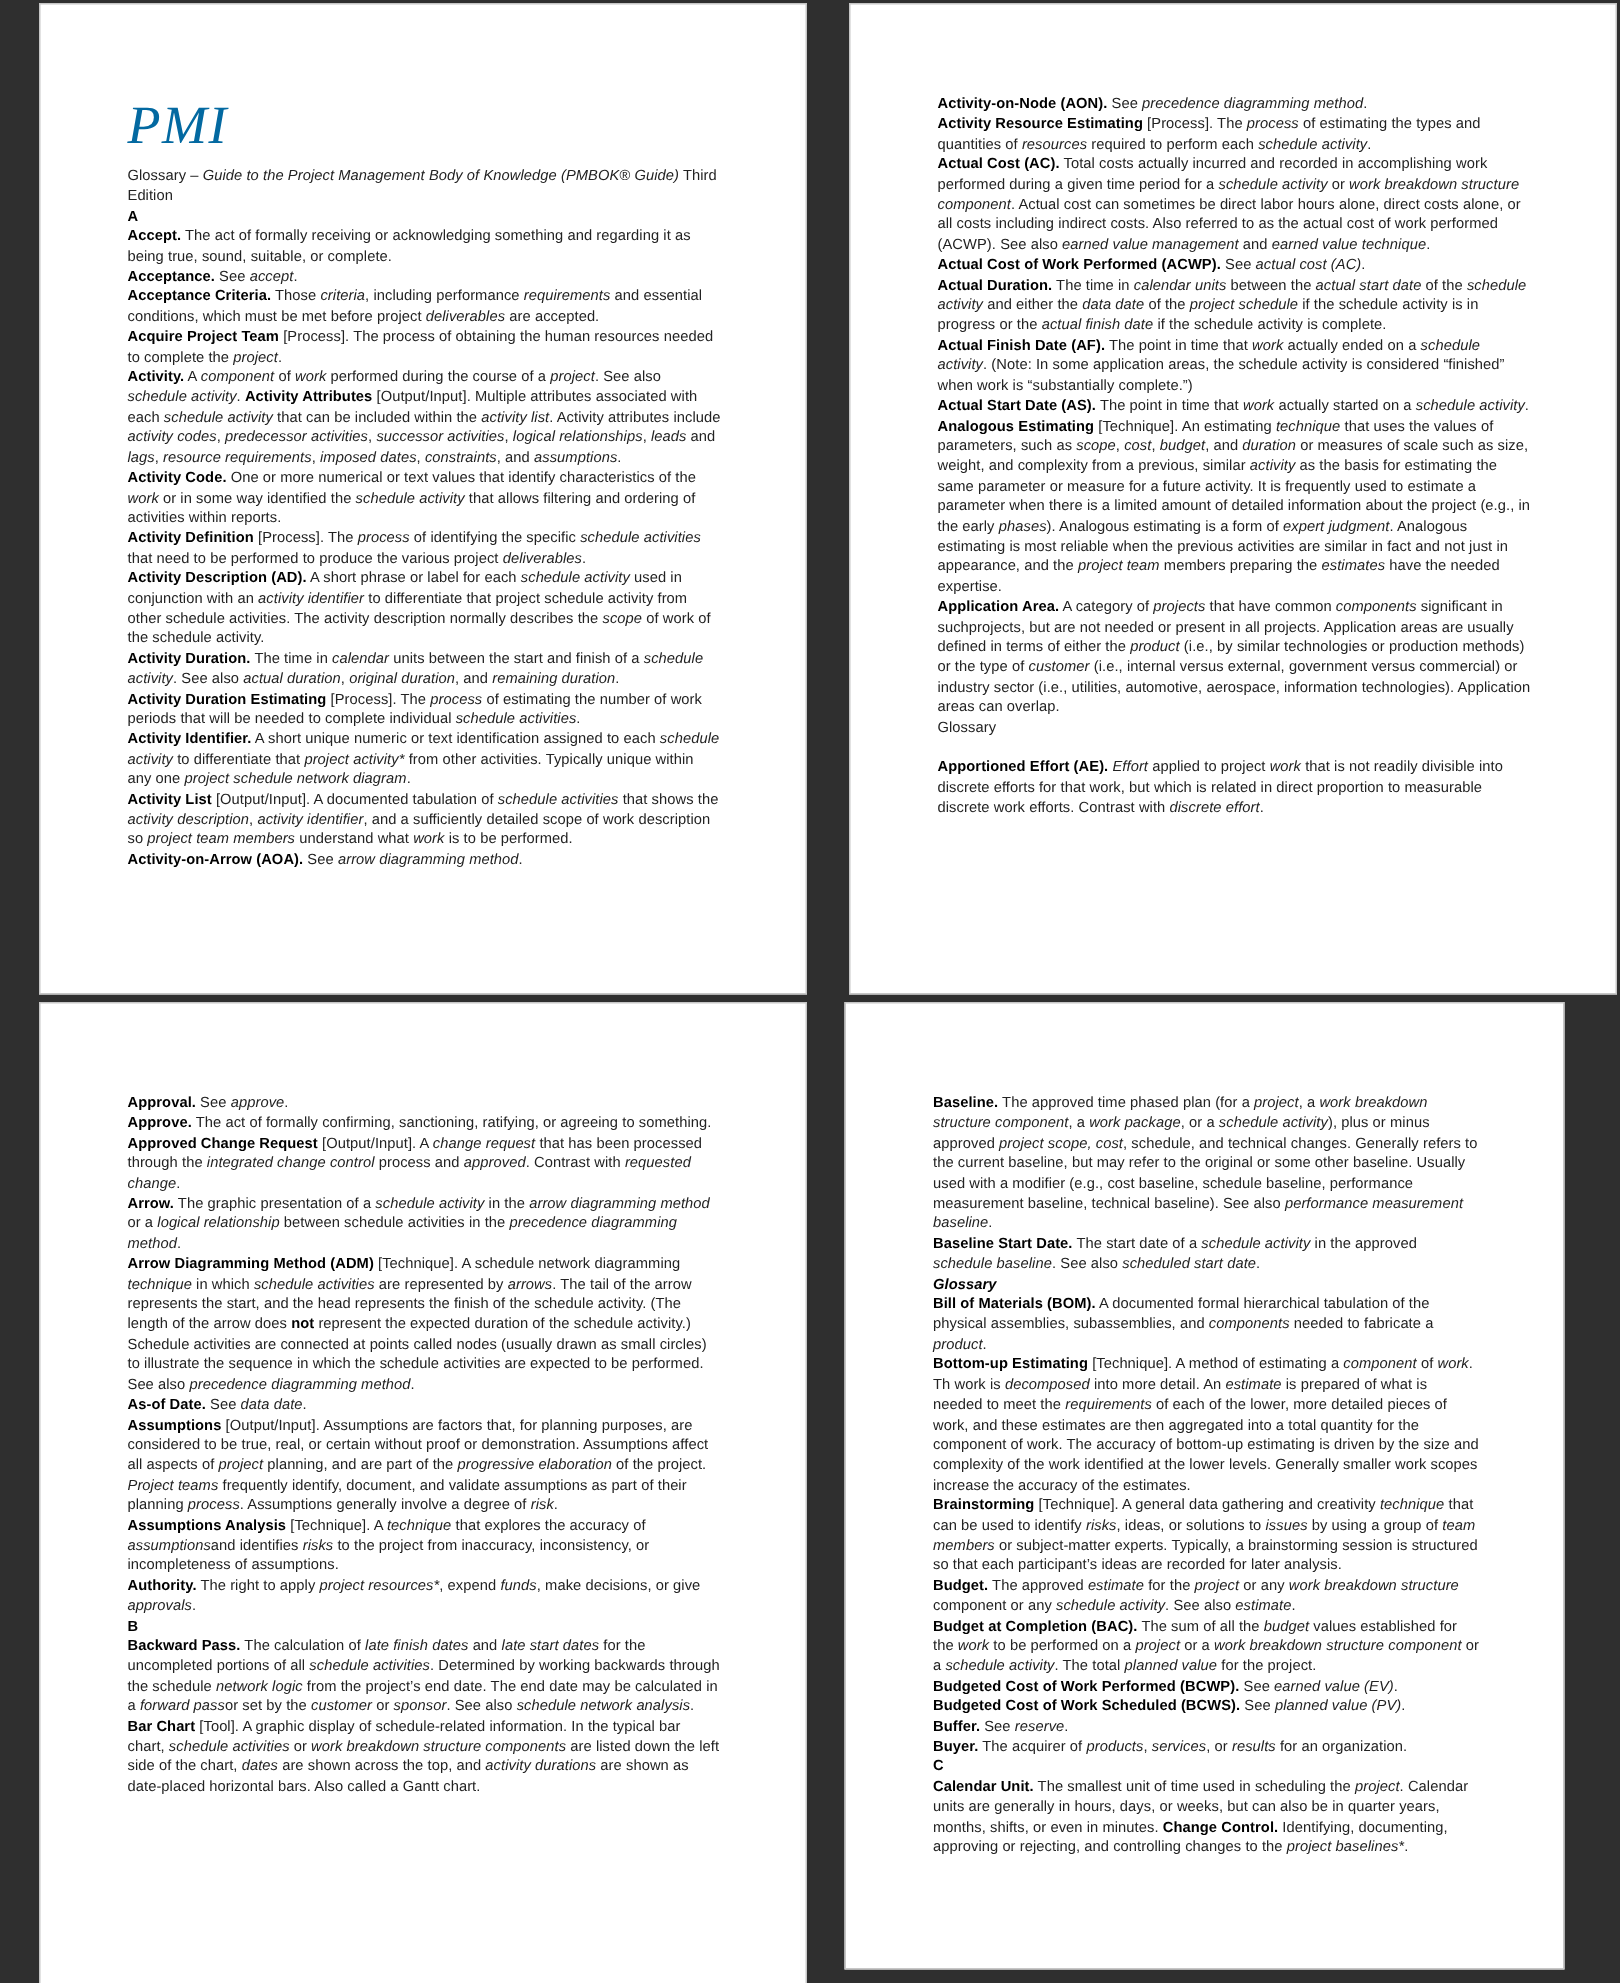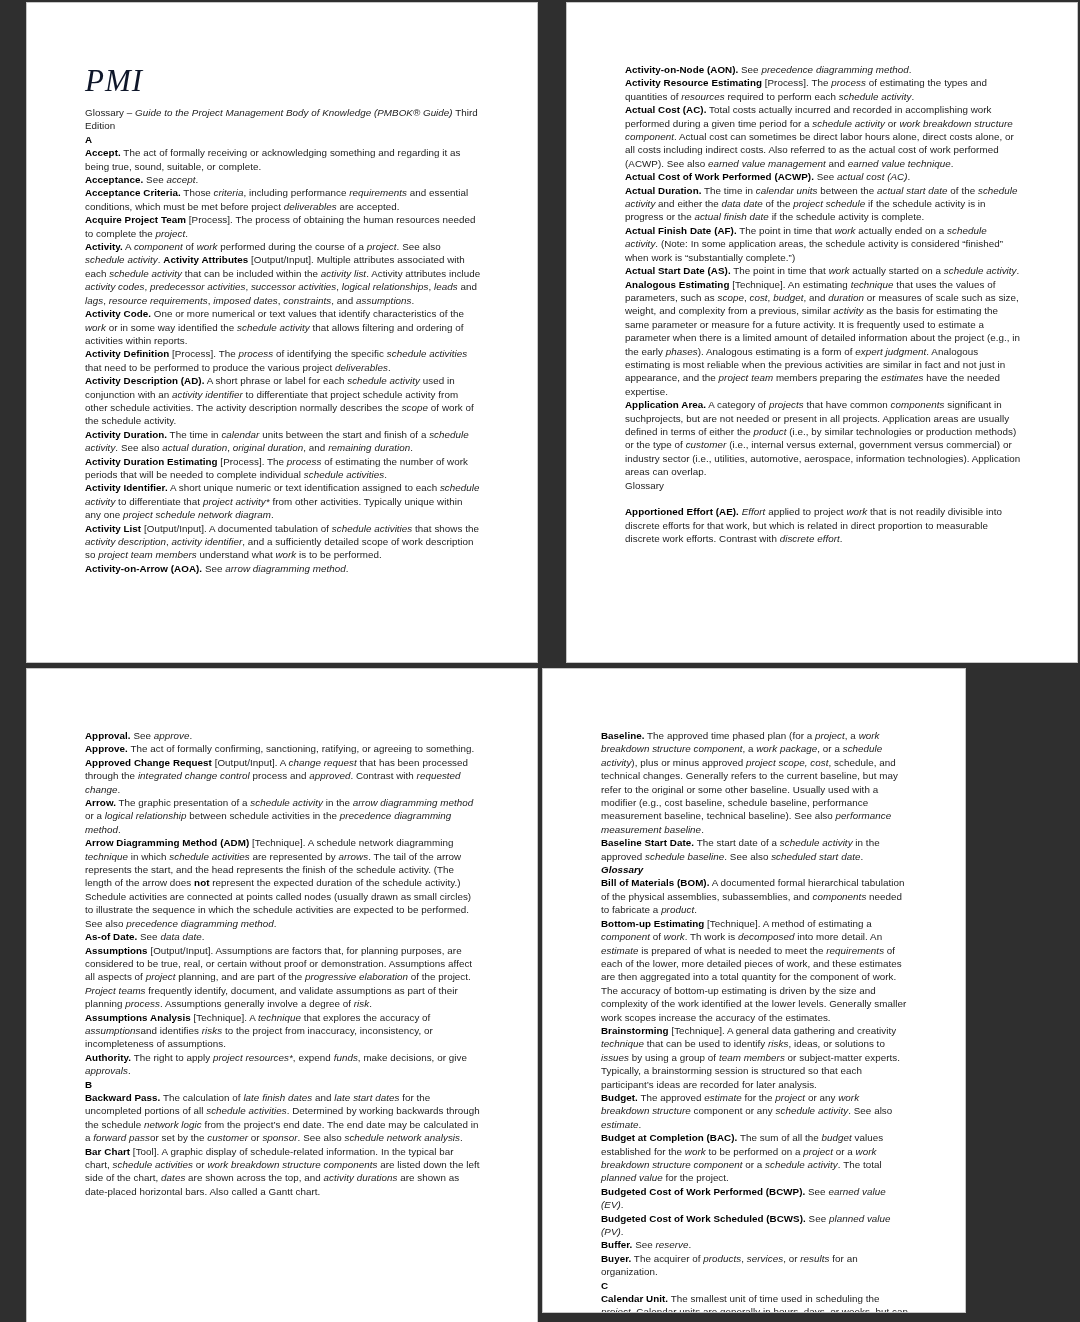--- a/index.html
+++ b/index.html
@@ -13,32 +13,32 @@
   .page {
     position: absolute;
     background: #ffffff;
     border: 1px solid #c6c6c6;
     box-sizing: border-box;
     overflow: hidden;
   }
   #page-1 { left: 26px; top: 2px;   width: 512px; height: 661px; }
   #page-2 { left: 542px; top: 2px;  width: 512px; height: 661px; margin-left: 24px; }
   #page-3 { left: 26px; top: 668px; width: 512px; height: 834px; }
-  #page-4 { left: 542px; top: 668px; width: 424px; height: 645px; }
+  #page-4 { left: 563px; top: 668px; width: 480px; height: 645px; }
   .page-inner { padding: 60px 56px 0 58px; }
   #page-1 .page-inner { padding-top: 62px; }
   .page-title {
     font-family: "Liberation Serif", "DejaVu Serif", serif;
     font-style: italic;
     font-weight: 400;
-    font-size: 31px;
+    font-size: 36px;
     line-height: 1;
     letter-spacing: 1px;
     margin: 0 0 10px 0;
-    color: #0f172a;
+    color: #0369a1;
   }
   .para {
     margin: 0;
     font-size: 9.8px;
     line-height: 13.4px;
     color: #222222;
     letter-spacing: 0.05px;
   }
   .para.blank { min-height: 13.4px; }
   .seg-n  { }

